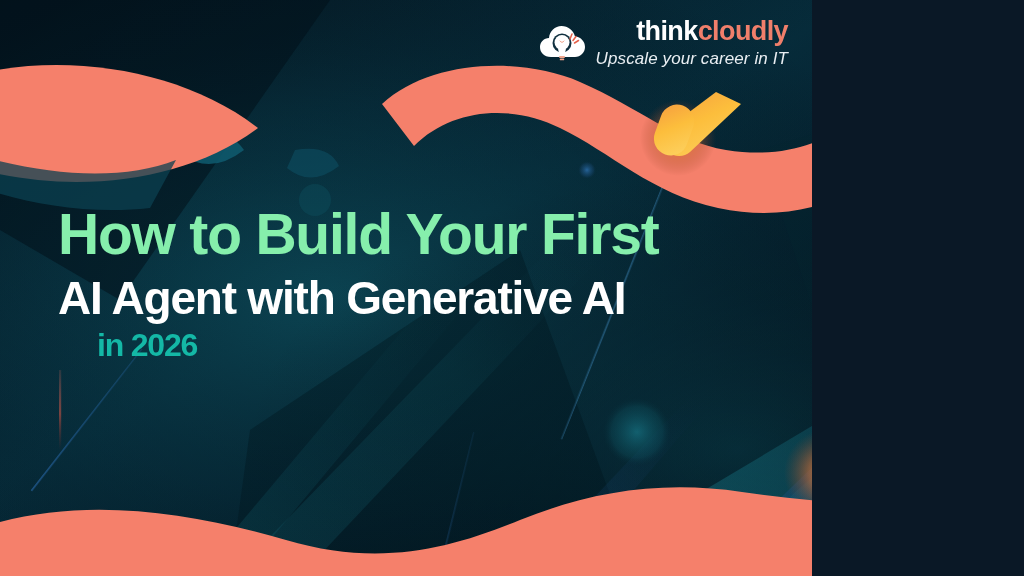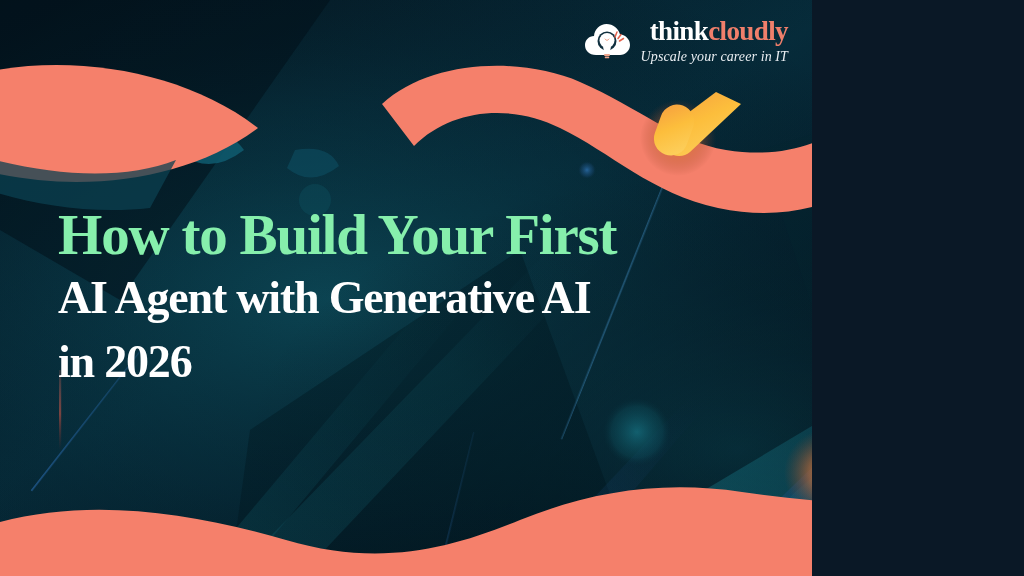--- a/index.html
+++ b/index.html
@@ -9,21 +9,20 @@
   }
   body {
     font-family: "Liberation Sans", sans-serif;
   }
   #banner {
     position: relative;
     width: 812px;
     height: 576px;
     overflow: hidden;
     background: #04151f;
-    font-family: Liberation Serif, serif;
   }
   #banner svg.layer {
     position: absolute;
     top: 0;
     left: 0;
     width: 1024px;
     height: 576px;
     display: block;
   }
 
@@ -52,21 +51,21 @@
   #wordmark {
     font-size: 27px;
     font-weight: bold;
     letter-spacing: -0.6px;
     white-space: nowrap;
   }
   #wordmark .w-think { color: #ffffff; }
   #wordmark .w-cloudly { color: #f07f6b; }
   #tagline {
     margin-top: 5px;
-    font-size: 14px;
+    font-size: 17px;
     font-style: italic;
     color: #e9eef2;
     letter-spacing: 0.1px;
     white-space: nowrap;
   }
 
   
   #headline {
     position: absolute;
     left: 58px;
@@ -81,25 +80,26 @@
     letter-spacing: -1.2px;
   }
   #headline .hl-1 {
     font-size: 57px;
     color: #86efac;
     margin-bottom: 12px;
   }
   #headline .hl-2 {
     font-size: 46px;
     color: #ffffff;
-    margin-bottom: 18px;
+    margin-bottom: 8px;
   }
   #headline .hl-3 {
-    font-size: 46px;
-    color: #ffffff;
+    font-size: 32px;
+    color: #14b8a6;
+    margin-left: 39px;
   }
 </style>
 </head>
 <body>
 
 <div id="banner">
 
   <svg class="layer" viewBox="0 0 1024 576" preserveAspectRatio="none" aria-hidden="true">
     <defs>
 

